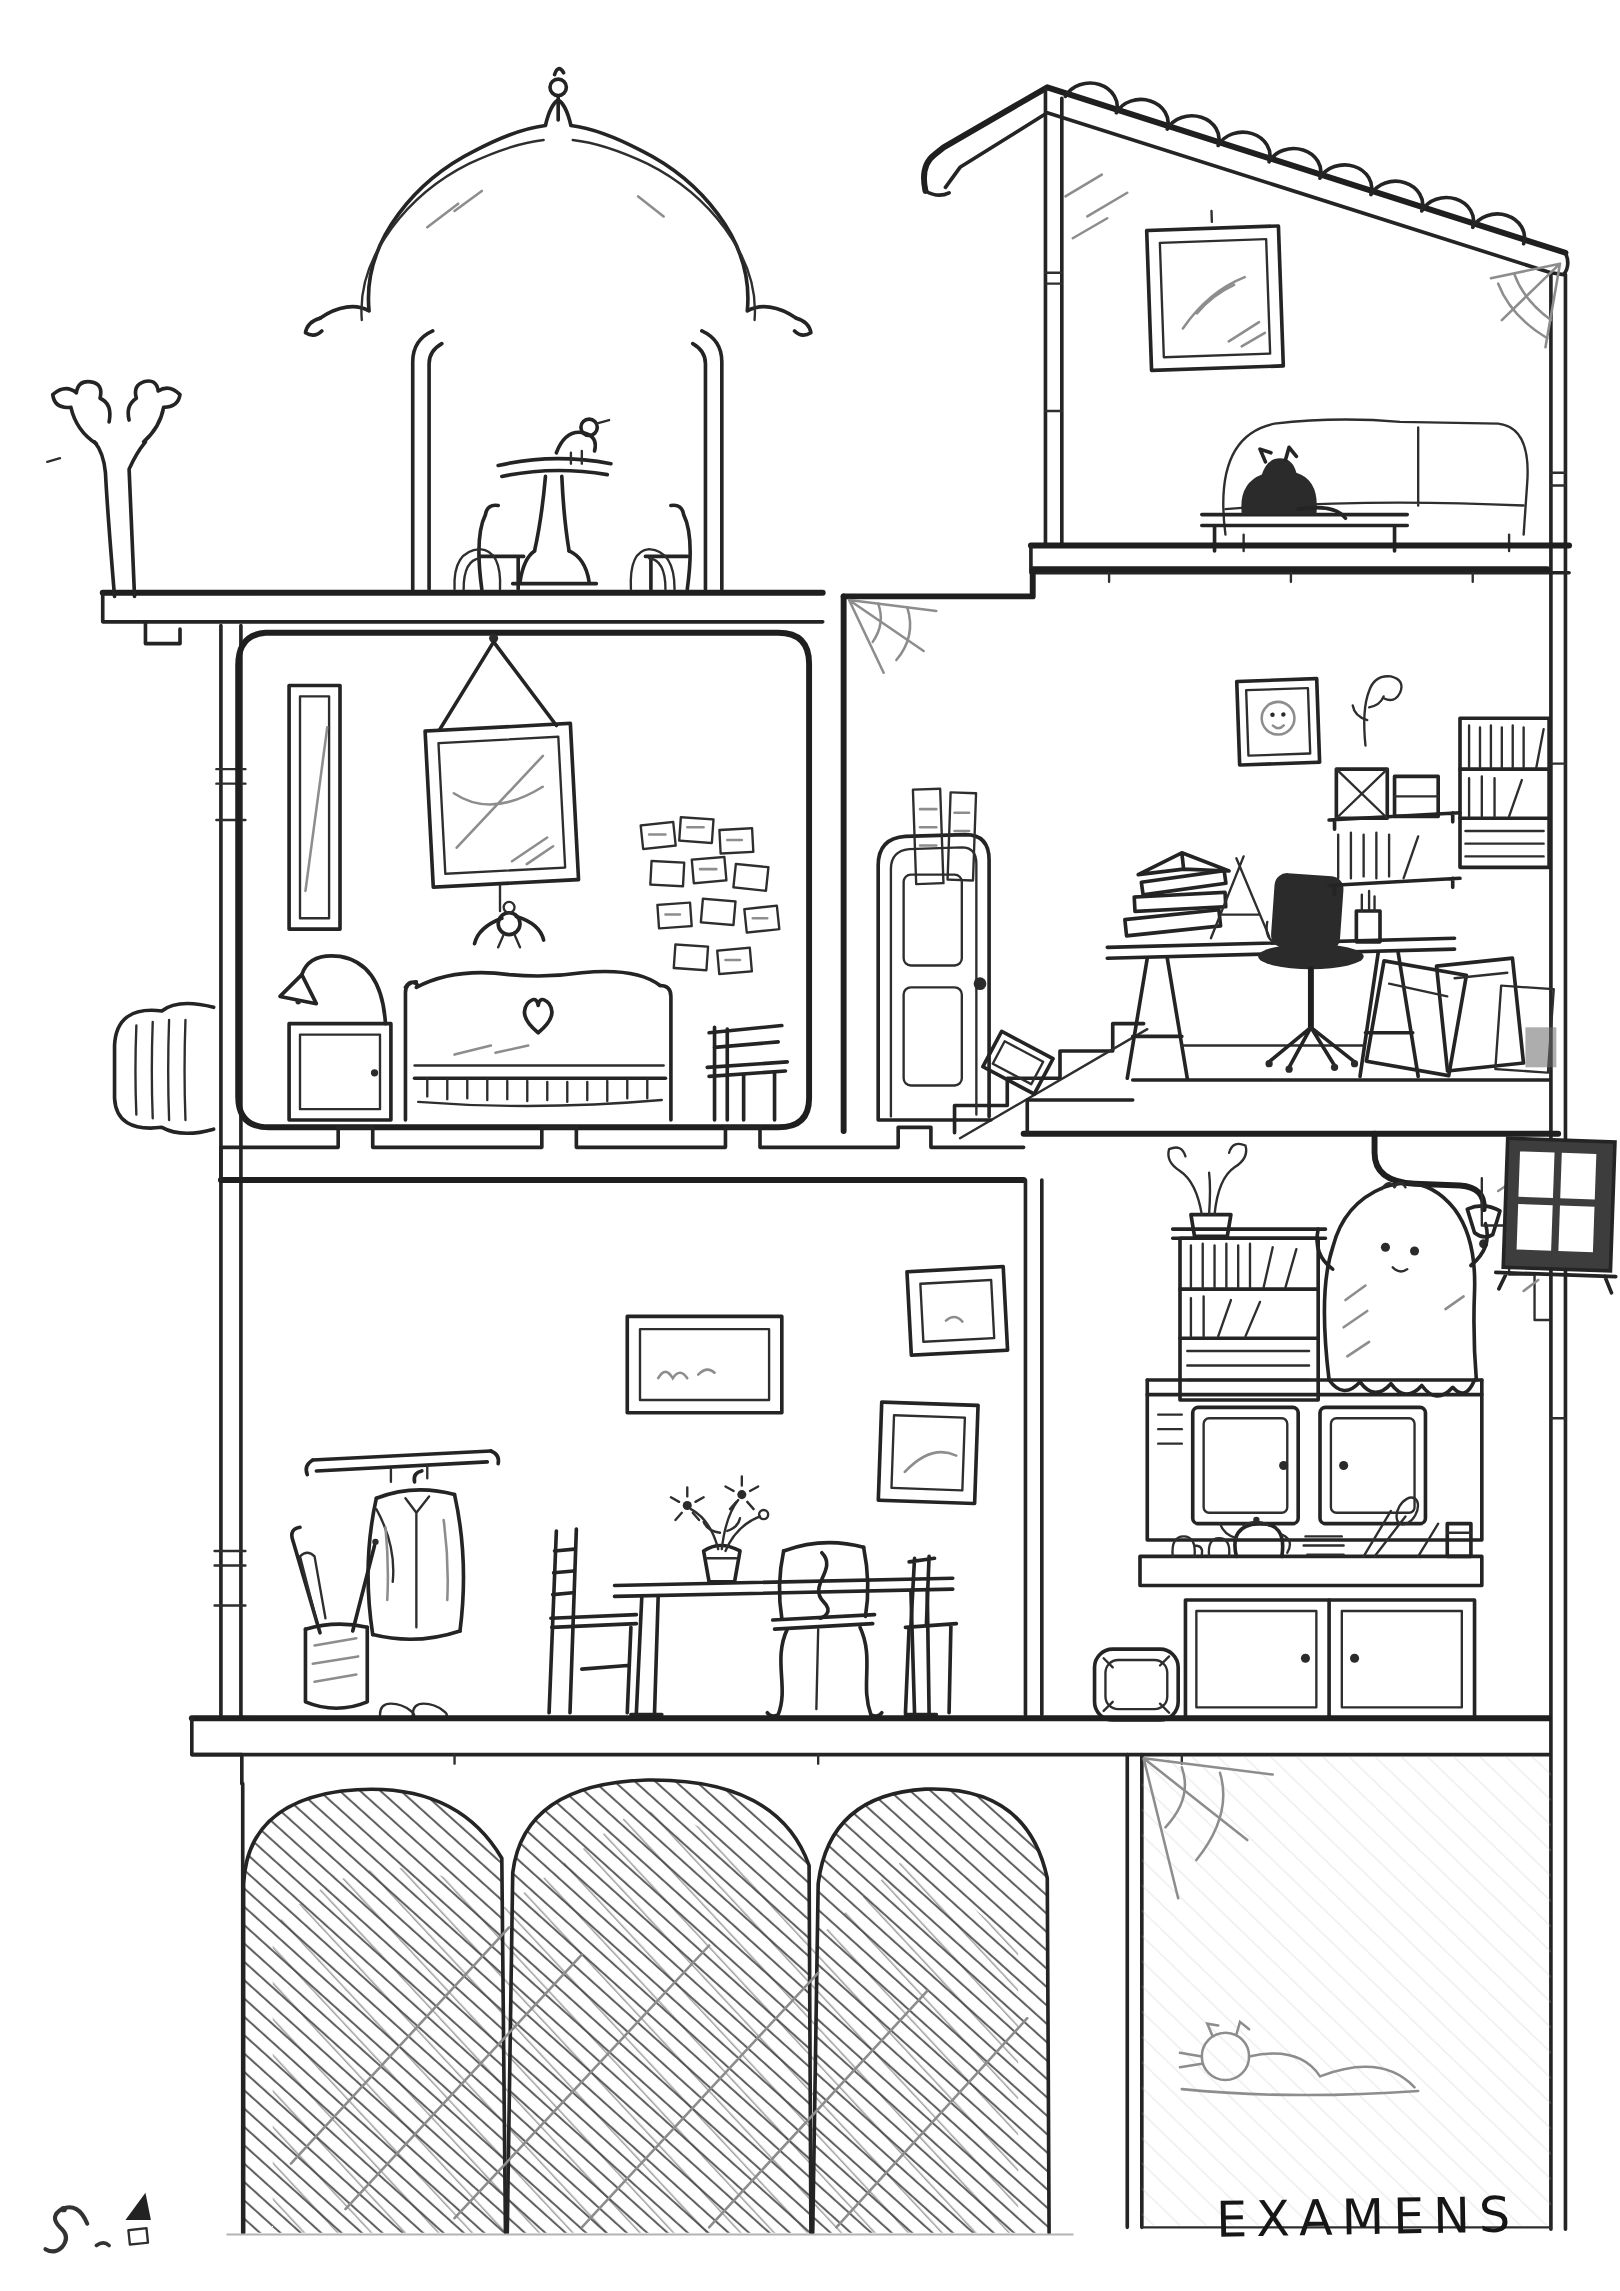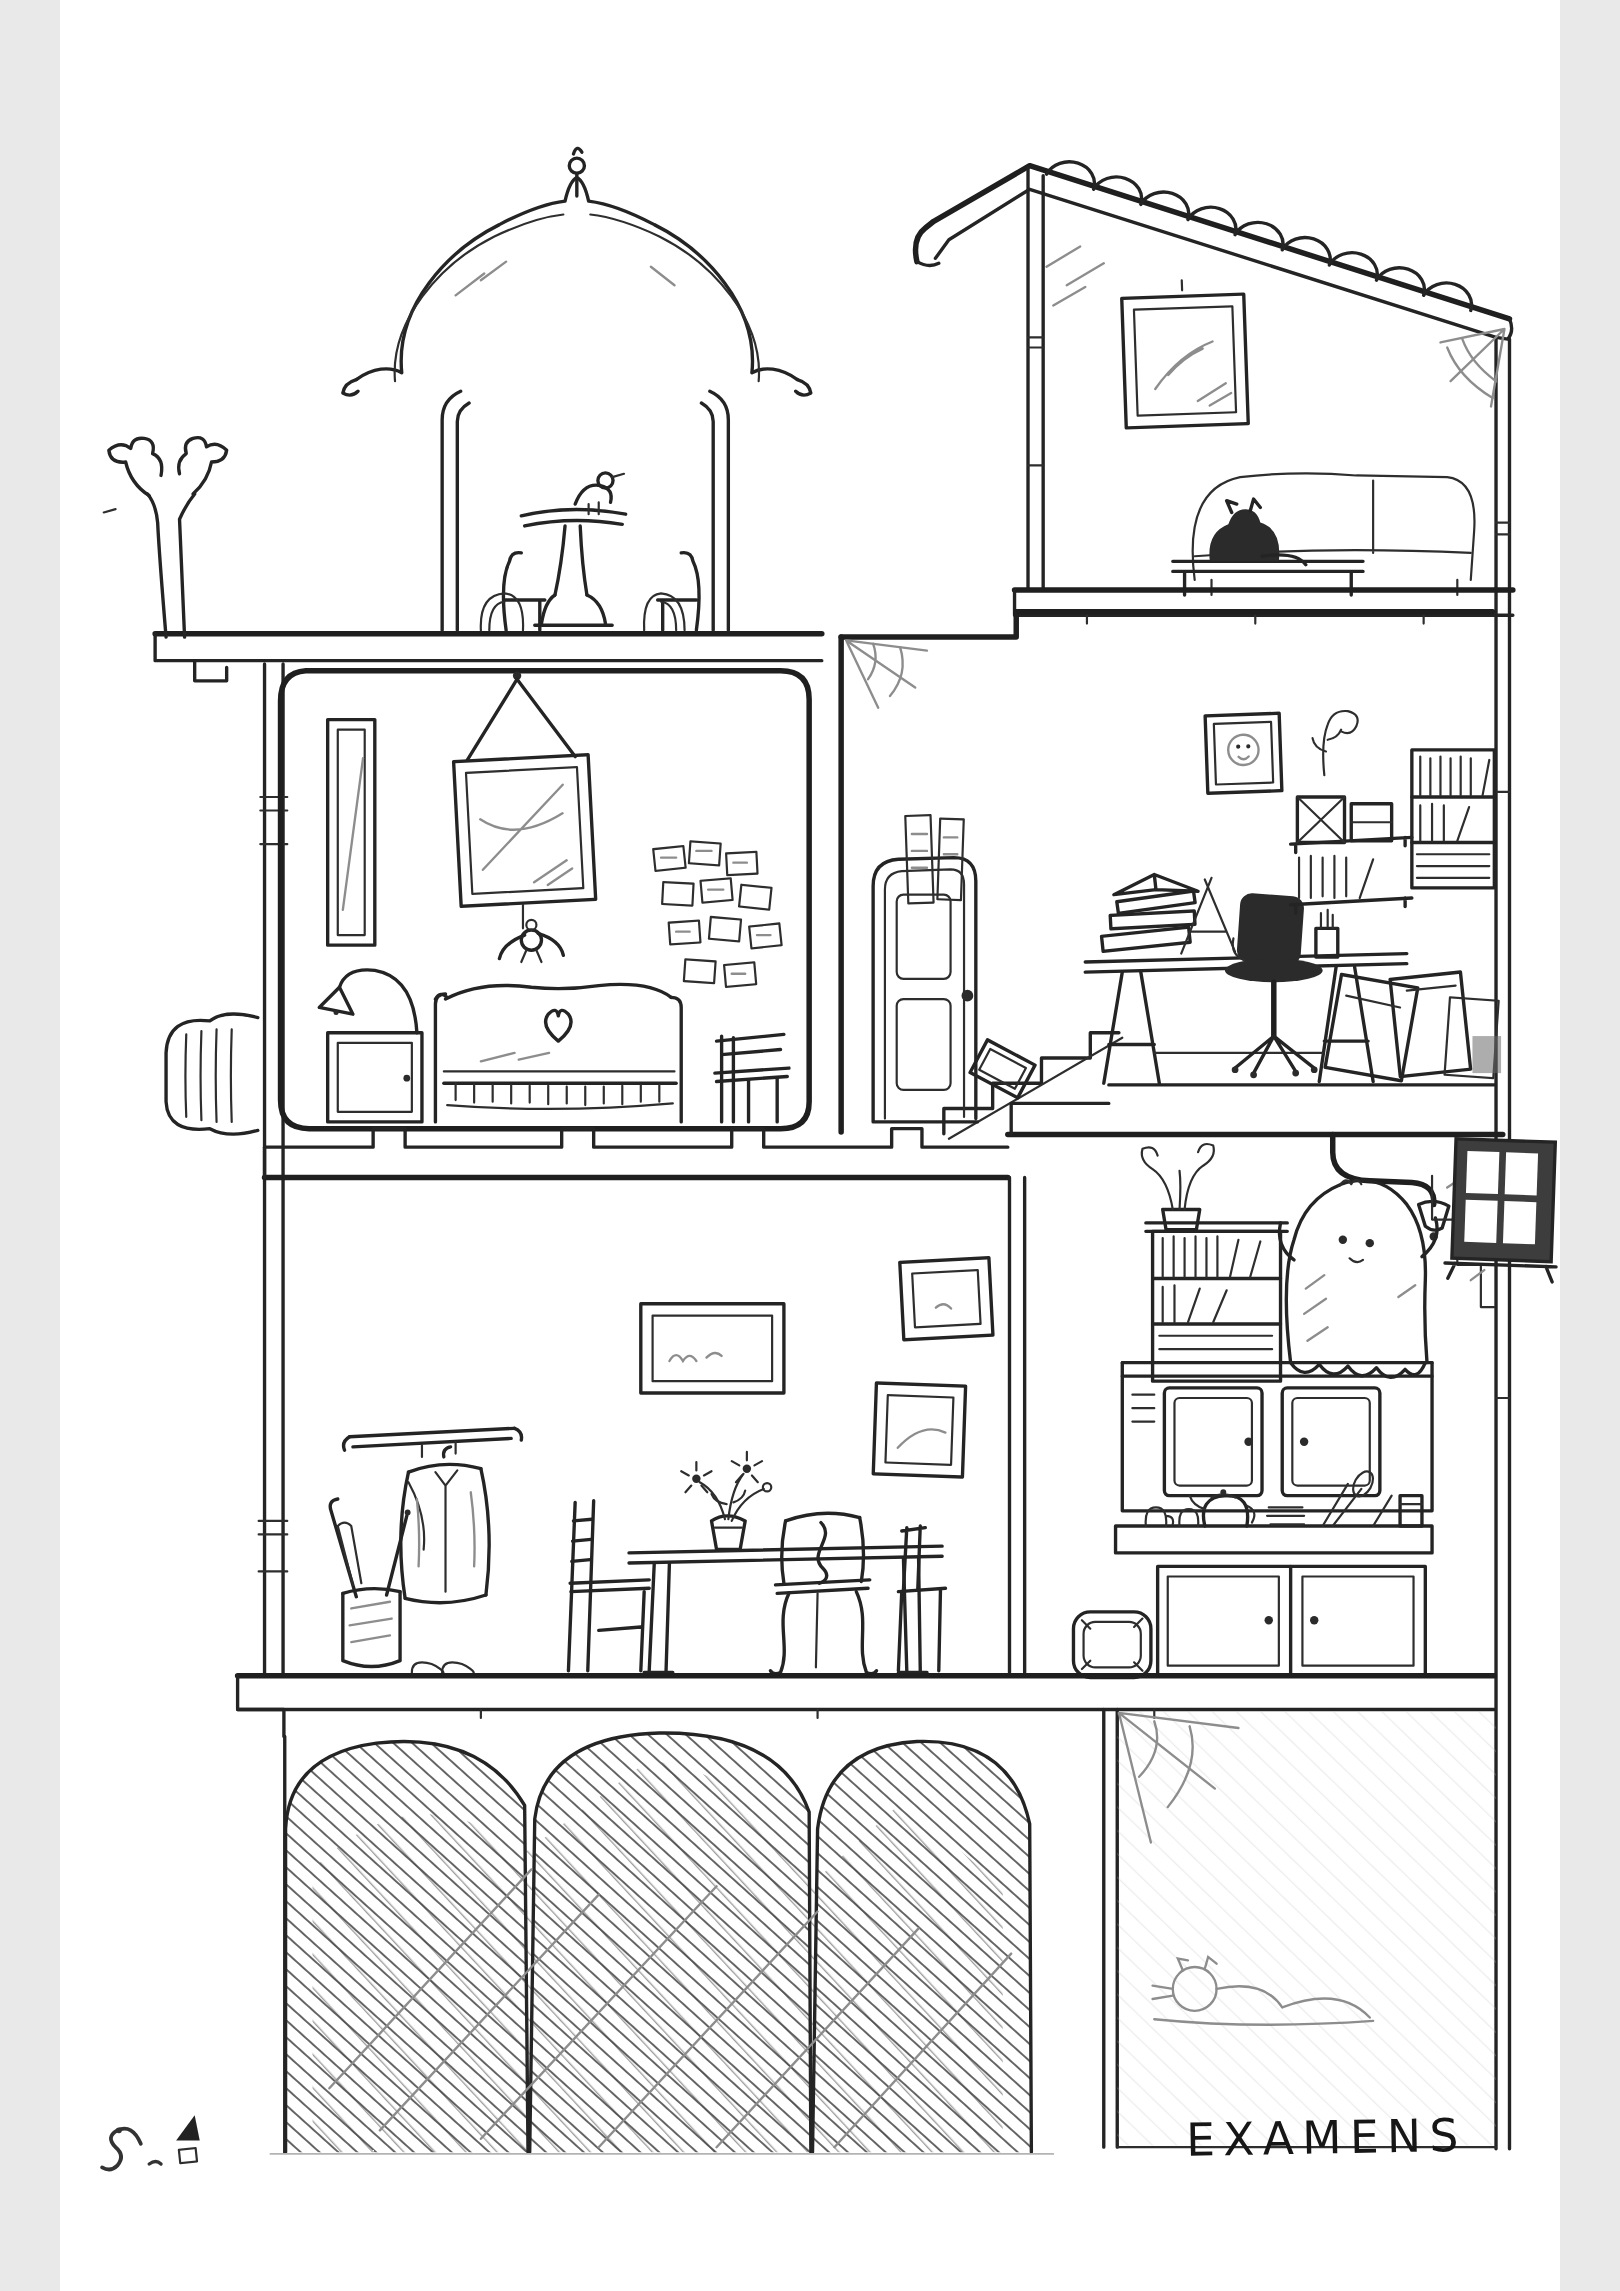--- a/index.html
+++ b/index.html
@@ -1,16 +1,16 @@
 <!DOCTYPE html>
 <html style="font-size:14.5px"><head>
 <meta charset="utf-8">
 <style>
   html,body{margin:0;padding:0;background:#e9e9e9;}
-  .canvas{width:1500px;height:2291px;background:#ffffff;position:relative;margin:0 auto;overflow:hidden;text-align:center;}
+  .canvas{width:1620px;height:2291px;background:#ffffff;position:relative;margin:0 auto;overflow:hidden;text-align:center;}
   svg{display:block;width:100%;height:100%;}
   .s1{stroke:#242424;stroke-width:4;fill:none;stroke-linecap:round;stroke-linejoin:round;}
   .s2{stroke:#2e2e2e;stroke-width:2.6;fill:none;stroke-linecap:round;stroke-linejoin:round;}
   .s3{stroke:#1f1f1f;stroke-width:6.5;fill:none;stroke-linecap:round;stroke-linejoin:round;}
   .pen{stroke:#8d8d8d;stroke-width:2.8;fill:none;stroke-linecap:round;}
   .pen2{stroke:#b3b3b3;stroke-width:2.2;fill:none;stroke-linecap:round;}
   .dark{fill:#2b2b2b;stroke:none;}
   .caption{font-family:"DejaVu Sans",sans-serif;font-size:54px;letter-spacing:10px;fill:#161616;}
 </style>
 </head>

